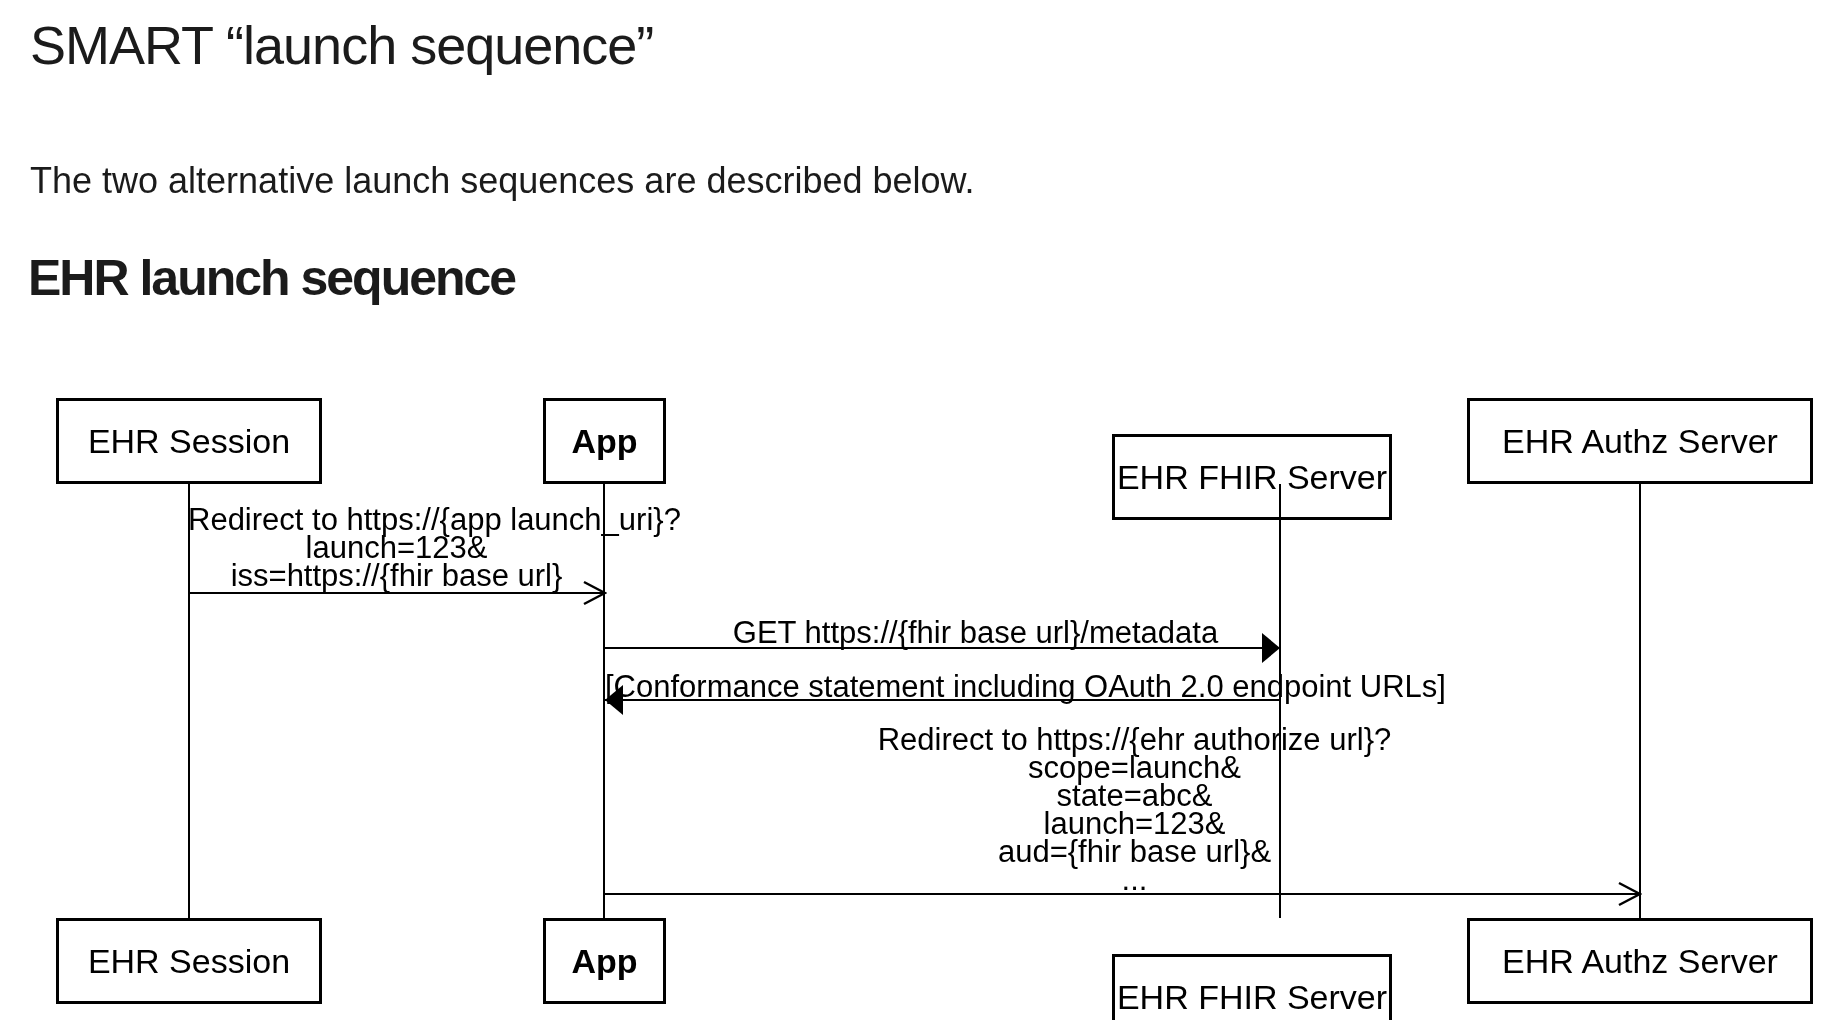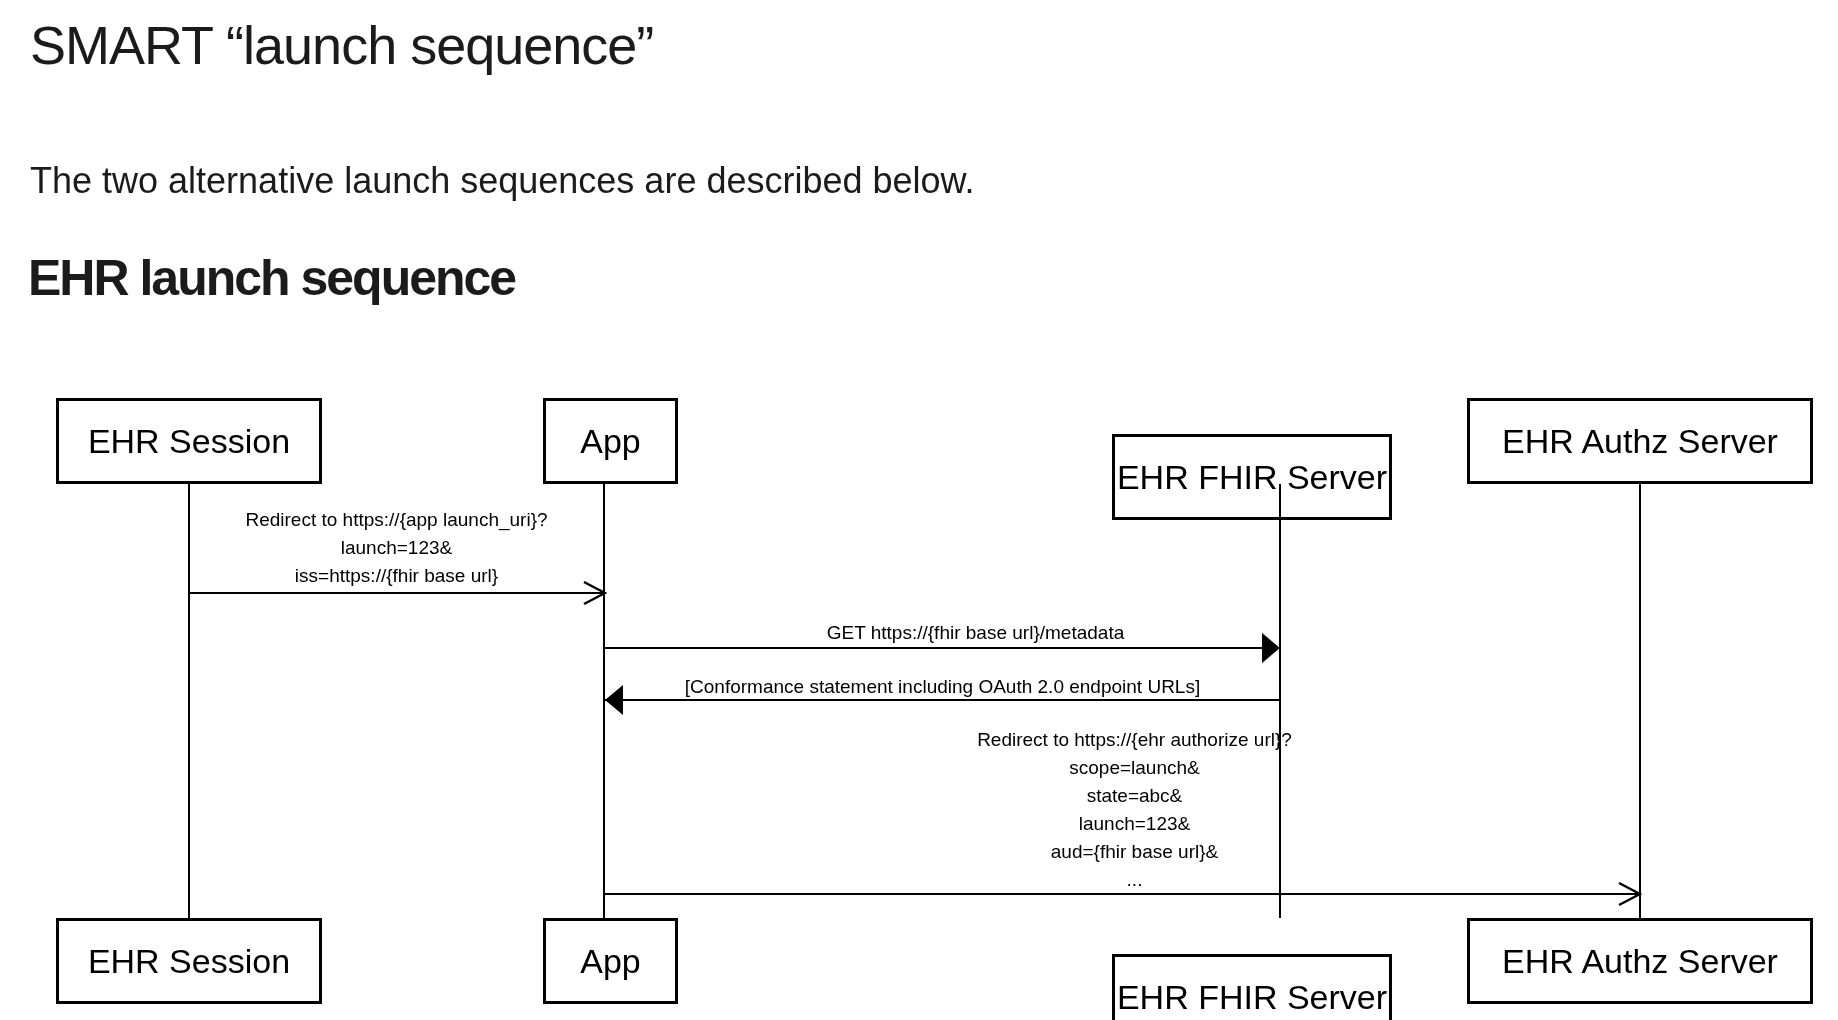--- a/index.html
+++ b/index.html
@@ -53,38 +53,38 @@
     display:flex;
     align-items:center;
     justify-content:center;
     font-size:34px;
     color:var(--text);
     white-space:nowrap;
   }
   .row-top{top:398px;}
   .row-bottom{top:918px;}
   .a1{left:56px;width:266px;}
-  .a2{left:543px;width:135px;}
+  .a2{left:543px;width:123px;font-weight:bold;}
   .a3{left:1112px;width:280px;margin-top:36px;}
   .a4{left:1467px;width:346px;}
   .lifeline{
     position:absolute;
     top:484px;
     height:434px;
     width:2px;
     background:var(--stroke);
   }
   .l1{left:188px;}
   .l2{left:603px;}
   .l3{left:1279px;}
   .l4{left:1639px;}
   .msg-label{
     position:absolute;
     text-align:center;
-    font-size:19px;
+    font-size:31px;
     line-height:28px;
     color:var(--text);
     white-space:nowrap;
   }
   .msg-label span{display:block;}
   .m1-label{left:188px;width:417px;top:506px;}
   .m2-label{left:605px;width:675px;top:619px;margin-left:33px;}
   .m3-label{left:605px;width:675px;top:673px;}
   .m4-label{left:605px;width:1035px;top:726px;padding-left:24px;}
   .msg-line{

